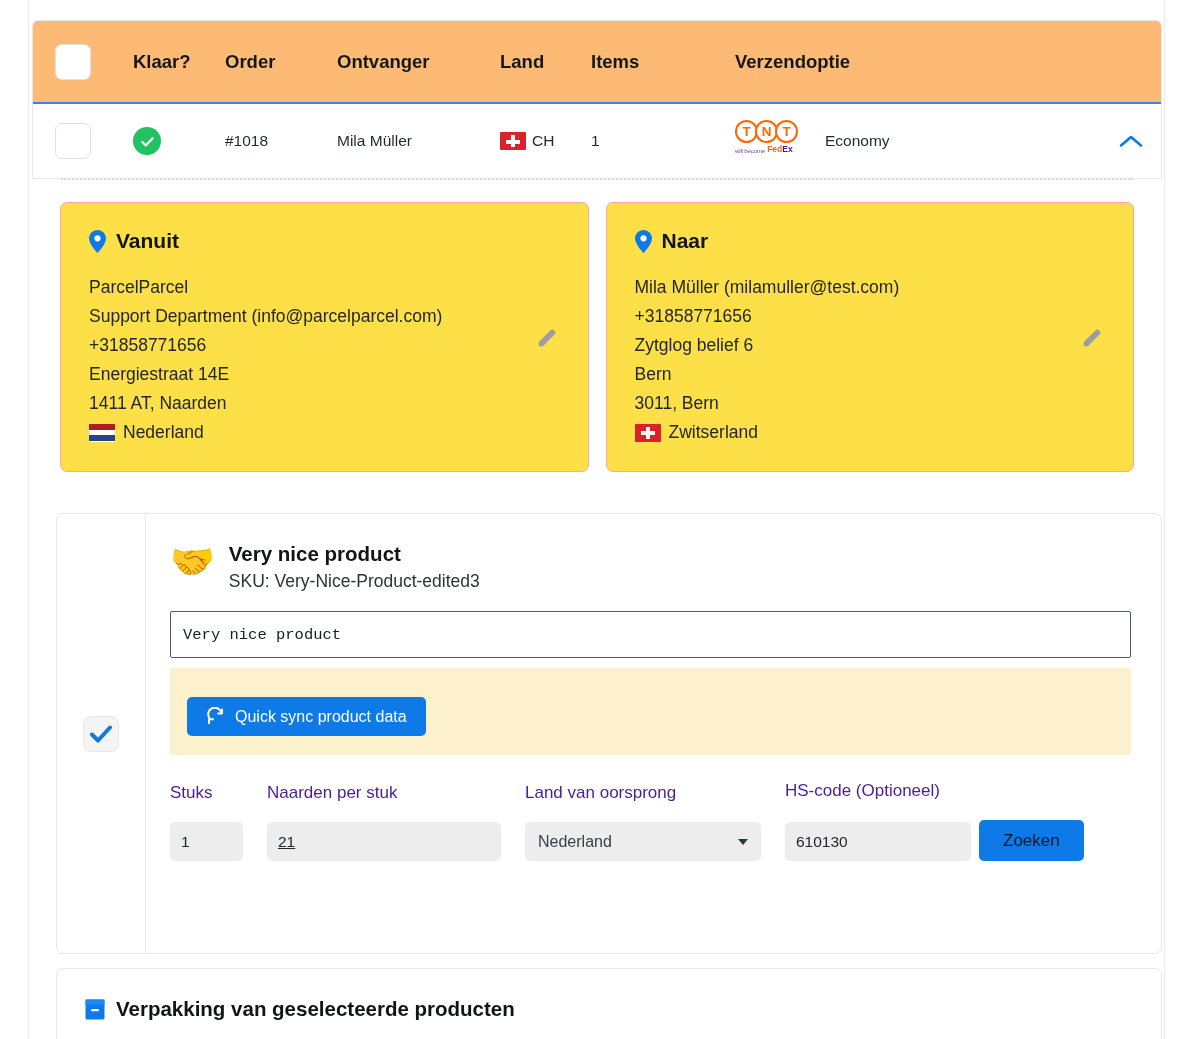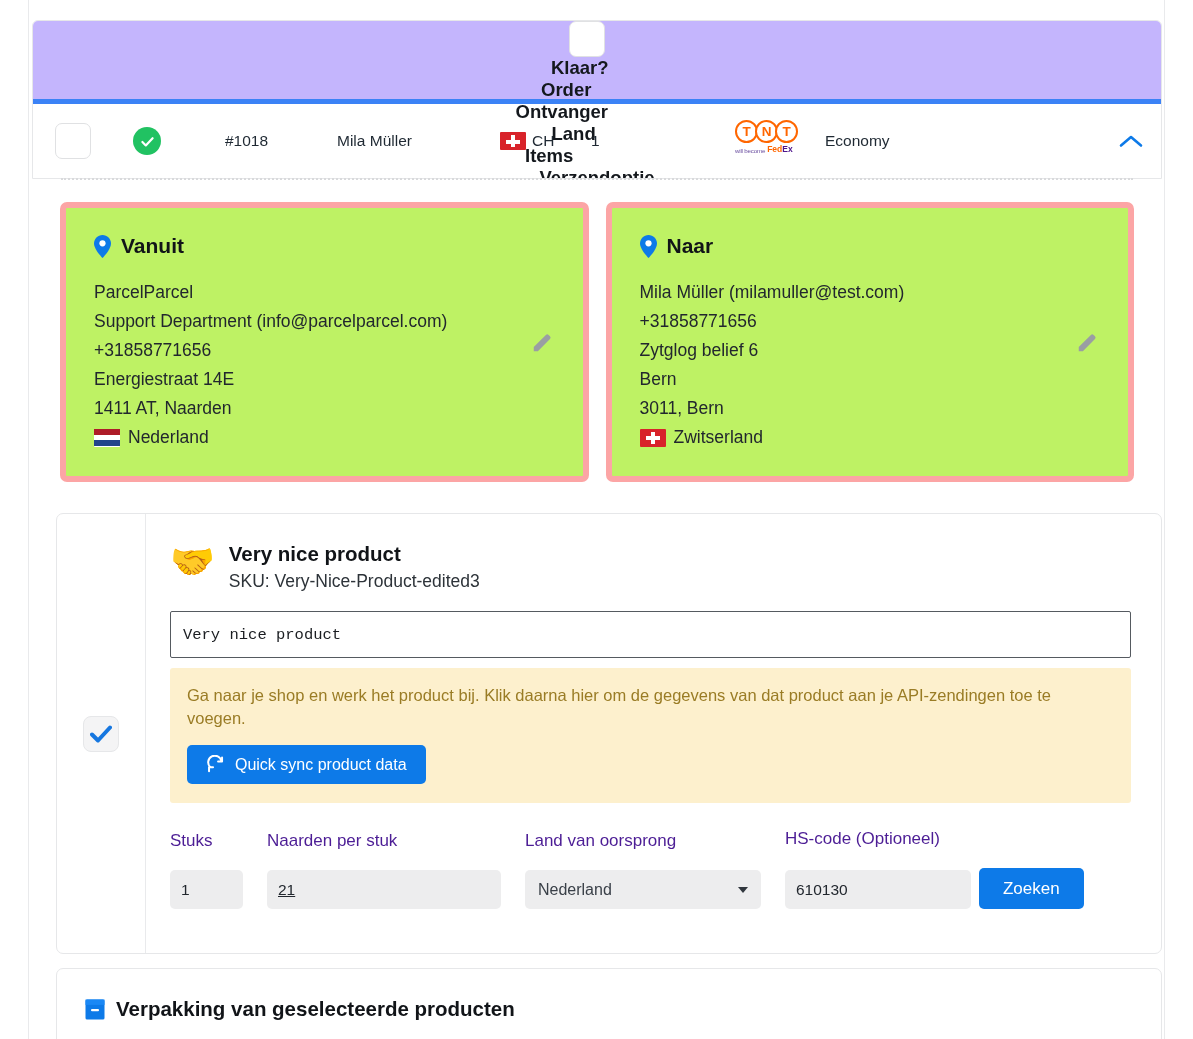--- a/index.html
+++ b/index.html
@@ -26,25 +26,24 @@
     width: 1130px;
     border: 1px solid #e6e7e9;
     border-radius: 6px 6px 0 0;
     background: #ffffff;
     overflow: hidden;
   }
 
   
   .thead {
     height: 83px;
-    background: #c4b5fd;
-    border-bottom: 5px solid #3b82f6;
+    background: #fdba74;
+    border-bottom: 2px solid #3b82f6;
     display: flex;
     align-items: center;
-    flex-direction: column;
   }
   .cb-box {
     width: 36px; height: 36px;
     border: 1px solid #e0e1e3;
     border-radius: 7px;
     background: #ffffff;
     display: flex; align-items: center; justify-content: center;
     flex: 0 0 auto;
   }
   .cb-check {
@@ -148,23 +147,23 @@
   }
 
   .addr-wrap {
     display: flex;
     gap: 17px;
     padding: 22px 28px 0 28px;
   }
   .addr-card {
     position: relative;
     flex: 1 1 0;
-    border: 6px solid #fca5a5;
+    border: 1px solid #fca5a5;
     border-radius: 7px;
-    background: #bef264;
+    background: #fde047;
     padding: 26px 28px 24px 28px;
     min-height: 268px;
   }
   .addr-head {
     display: flex; align-items: center; gap: 10px;
     margin-bottom: 20px;
   }
   .addr-head .ttl {
     font-size: 21px; font-weight: bold; color: #111418;
   }
@@ -277,21 +276,21 @@
     border-left: 5.5px solid transparent;
     border-right: 5.5px solid transparent;
     border-top: 6.5px solid #31373e;
     pointer-events: none;
   }
   .hs-row { display: flex; align-items: flex-end; gap: 8px; }
   .w-hs { width: 186px; }
   .zoeken {
     height: 41px;
     background: #0d7ae8;
-    color: #ffffff;
+    color: #0f172a;
     border: none;
     border-radius: 5px;
     padding: 0 24px;
     font-size: 17px;
     font-family: "Liberation Sans", sans-serif;
     cursor: pointer;
   }
 
   
   .pack-card {
@@ -443,21 +442,20 @@
           <span class="prod-emoji">🤝</span>
           <span>
             <div class="prod-name">Very nice product</div>
             <div class="prod-sku">SKU: Very-Nice-Product-edited3</div>
           </span>
         </div>
 
         <input class="desc-input" type="text" value="Very nice product" style="">
 
         <div class="warn">
-          <div class="warn-txt">Ga naar je shop en werk het product bij. Klik daarna hier om de gegevens van dat product aan je API-zendingen toe te voegen.</div>
           <button class="sync-btn">
             <svg width="19" height="19" viewBox="0 0 20 20">
               <path d="M16.2 6.4A7 7 0 104.3 12.6" fill="none" stroke="#ffffff" stroke-width="2.1" stroke-linecap="round"></path>
               <path d="M16.9 2.6v4.2h-4.2" fill="none" stroke="#ffffff" stroke-width="2.1" stroke-linecap="round" stroke-linejoin="round"></path>
               <path d="M3.2 17.2V13h4.2" fill="none" stroke="#ffffff" stroke-width="2.1" stroke-linecap="round" stroke-linejoin="round"></path>
             </svg>
             <span>Quick sync product data</span>
           </button>
         </div>
 

